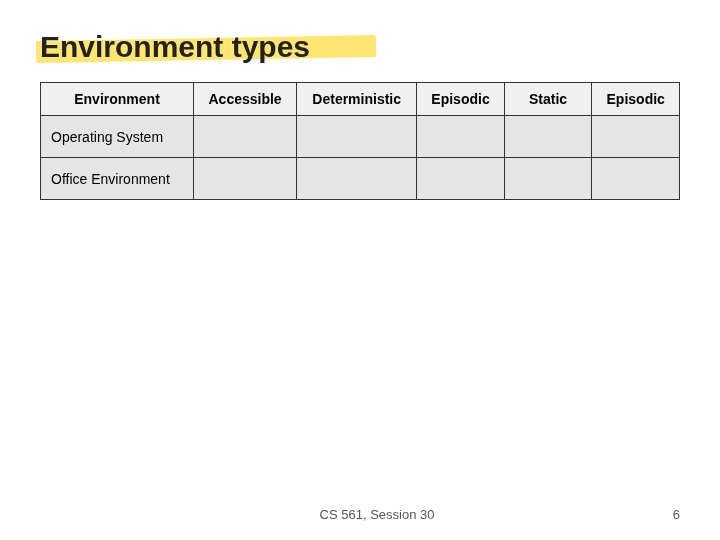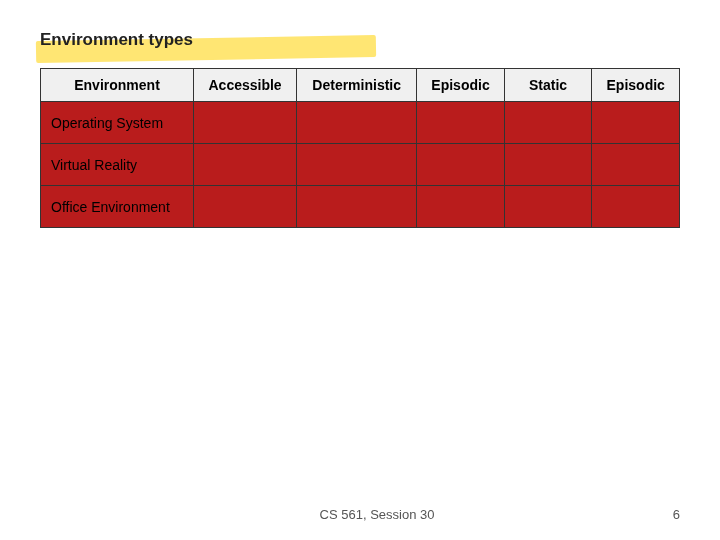--- a/index.html
+++ b/index.html
@@ -31,21 +31,21 @@
       left: -4px;
       width: 340px;
       height: 22px;
       background: rgba(255, 210, 0, 0.55);
       border-radius: 2px;
       transform: rotate(-1deg);
       z-index: 0;
     }
 
     .page-title {
-      font-size: 17px;
+      font-size: 30px;
       font-weight: bold;
       color: #222;
       position: relative;
       z-index: 1;
     }
 
     table {
       border-collapse: collapse;
       width: 640px;
       margin-top: 4px;
@@ -59,21 +59,21 @@
       min-width: 80px;
     }
 
     th {
       background: #f0f0f0;
       font-weight: bold;
       text-align: center;
     }
 
     td {
-      background: #b91c1c;
+      background: #e5e5e5;
       height: 42px;
     }
 
     .footer {
       position: absolute;
       bottom: 18px;
       left: 0;
       right: 0;
       display: flex;
       justify-content: center;
@@ -117,28 +117,20 @@
     <tbody id="table-body">
     <tr>
           <td>Operating System</td>
           <td></td>
           <td></td>
           <td></td>
           <td></td>
           <td></td>
         </tr>
         <tr>
-          <td>Virtual Reality</td>
-          <td></td>
-          <td></td>
-          <td></td>
-          <td></td>
-          <td></td>
-        </tr>
-        <tr>
           <td>Office Environment</td>
           <td></td>
           <td></td>
           <td></td>
           <td></td>
           <td></td>
         </tr>
       </tbody>
   </table>
 

